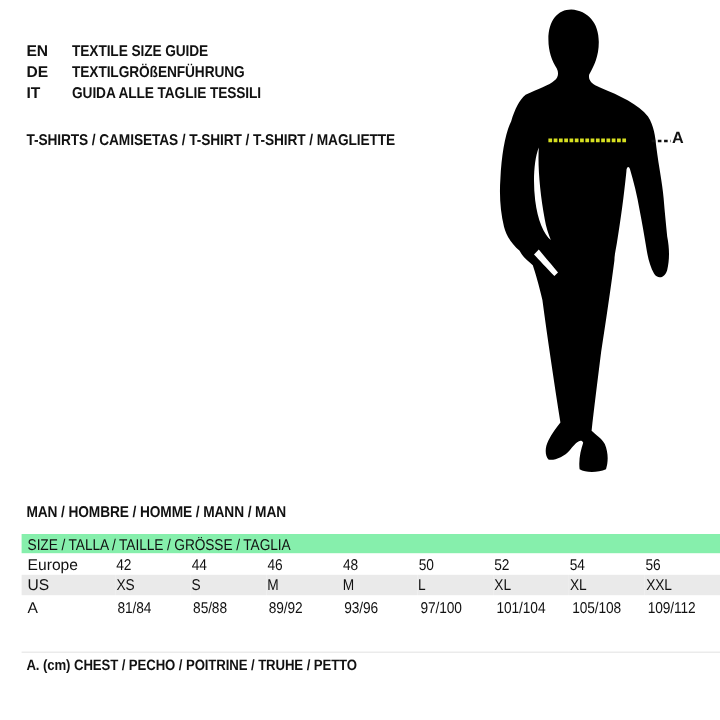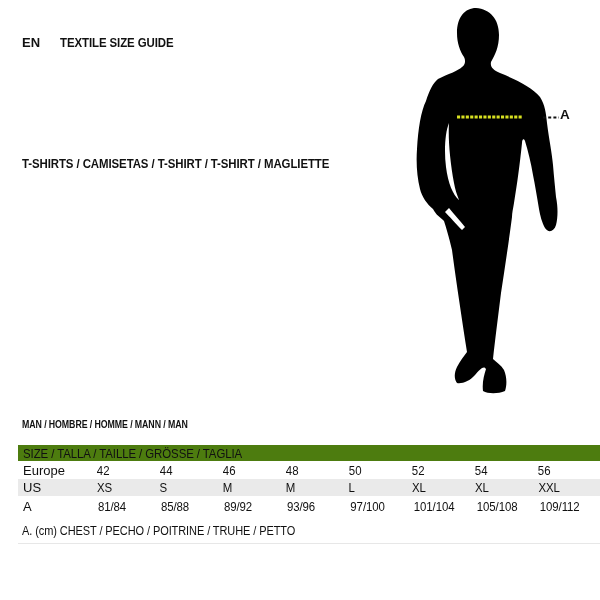--- a/index.html
+++ b/index.html
@@ -12,48 +12,50 @@
   }
   .cond{display:inline-block;transform:scaleX(0.88);transform-origin:0 50%;letter-spacing:-0.1px;}
   .condc{display:inline-block;transform:scaleX(0.88);transform-origin:50% 50%;letter-spacing:-0.1px;}
 
   
   #lang-list{position:absolute;left:22px;top:12px;margin-top:22px;}
   .lang-row{height:17.4px;line-height:17.4px;font-size:13px;font-weight:bold;white-space:nowrap;}
   .lang-code{display:inline-block;width:38px;}
 
   
-  #categories{position:absolute;left:22px;top:108px;font-size:13px;font-weight:bold;line-height:17.2px;white-space:nowrap;margin-top:47px;}
+  #categories{position:absolute;left:22px;top:108px;font-size:13px;font-weight:bold;line-height:17.2px;white-space:nowrap;}
 
   
   #figure-wrap{position:absolute;left:400px;top:5px;width:170px;height:400px;}
   #measure-label{position:absolute;left:560px;top:107px;font-size:13.5px;font-weight:600;}
 
   
-  #section-title{position:absolute;left:22px;top:419px;font-size:10px;font-weight:bold;white-space:nowrap;}
+  #section-title{position:absolute;left:22px;top:419px;font-size:13px;font-weight:bold;white-space:nowrap;}
 
   
   #size-table{position:absolute;left:18px;top:445px;width:582px;border-collapse:collapse;table-layout:fixed;font-size:13px;}
   #size-table td,#size-table th{padding:0;vertical-align:middle;font-weight:normal;}
-  #size-table th{background:#4d7c0f;text-align:left;padding-left:5px;height:16px;font-size:13px;}
+  #size-table th{background:#86efac;text-align:left;padding-left:5px;height:16px;font-size:13px;}
   #size-table td{text-align:left;white-space:nowrap;overflow:visible;}
   #size-table td.row-label{text-align:left;padding-left:5px;}
   tr.shaded td{background:#eaeaea;}
   tr.h18{height:18px;} tr.h17{height:17px;margin-left:24px;} tr.h20{height:20px;}
 
   #bottom-rule{position:absolute;left:18px;top:543px;width:582px;height:1px;background:#e7e7e7;}
 
   
-  #footnote{position:absolute;left:22px;top:524px;font-size:12.5px;font-weight:normal;white-space:nowrap;text-align:right;}
+  #footnote{position:absolute;left:22px;top:547px;font-size:12.5px;font-weight:bold;white-space:nowrap;text-align:right;}
 </style>
 </head>
 <body>
 
 <div id="lang-list">
     <div class="lang-row"><span class="lang-code">EN</span><span class="cond">TEXTILE SIZE GUIDE</span></div>
+    <div class="lang-row"><span class="lang-code">DE</span><span class="cond">TEXTILGRÖßENFÜHRUNG</span></div>
+    <div class="lang-row"><span class="lang-code">IT</span><span class="cond">GUIDA ALLE TAGLIE TESSILI</span></div>
   </div>
 
 <div id="categories">
   <div><span class="cond">T-SHIRTS / CAMISETAS / T-SHIRT / T-SHIRT / MAGLIETTE</span></div>
 </div>
 
 <div id="figure-wrap">
   <svg width="170" height="400" viewBox="0 0 170 400">
     <path fill-rule="evenodd" d="M 76,3
          C 90,4 99,14 99,30

